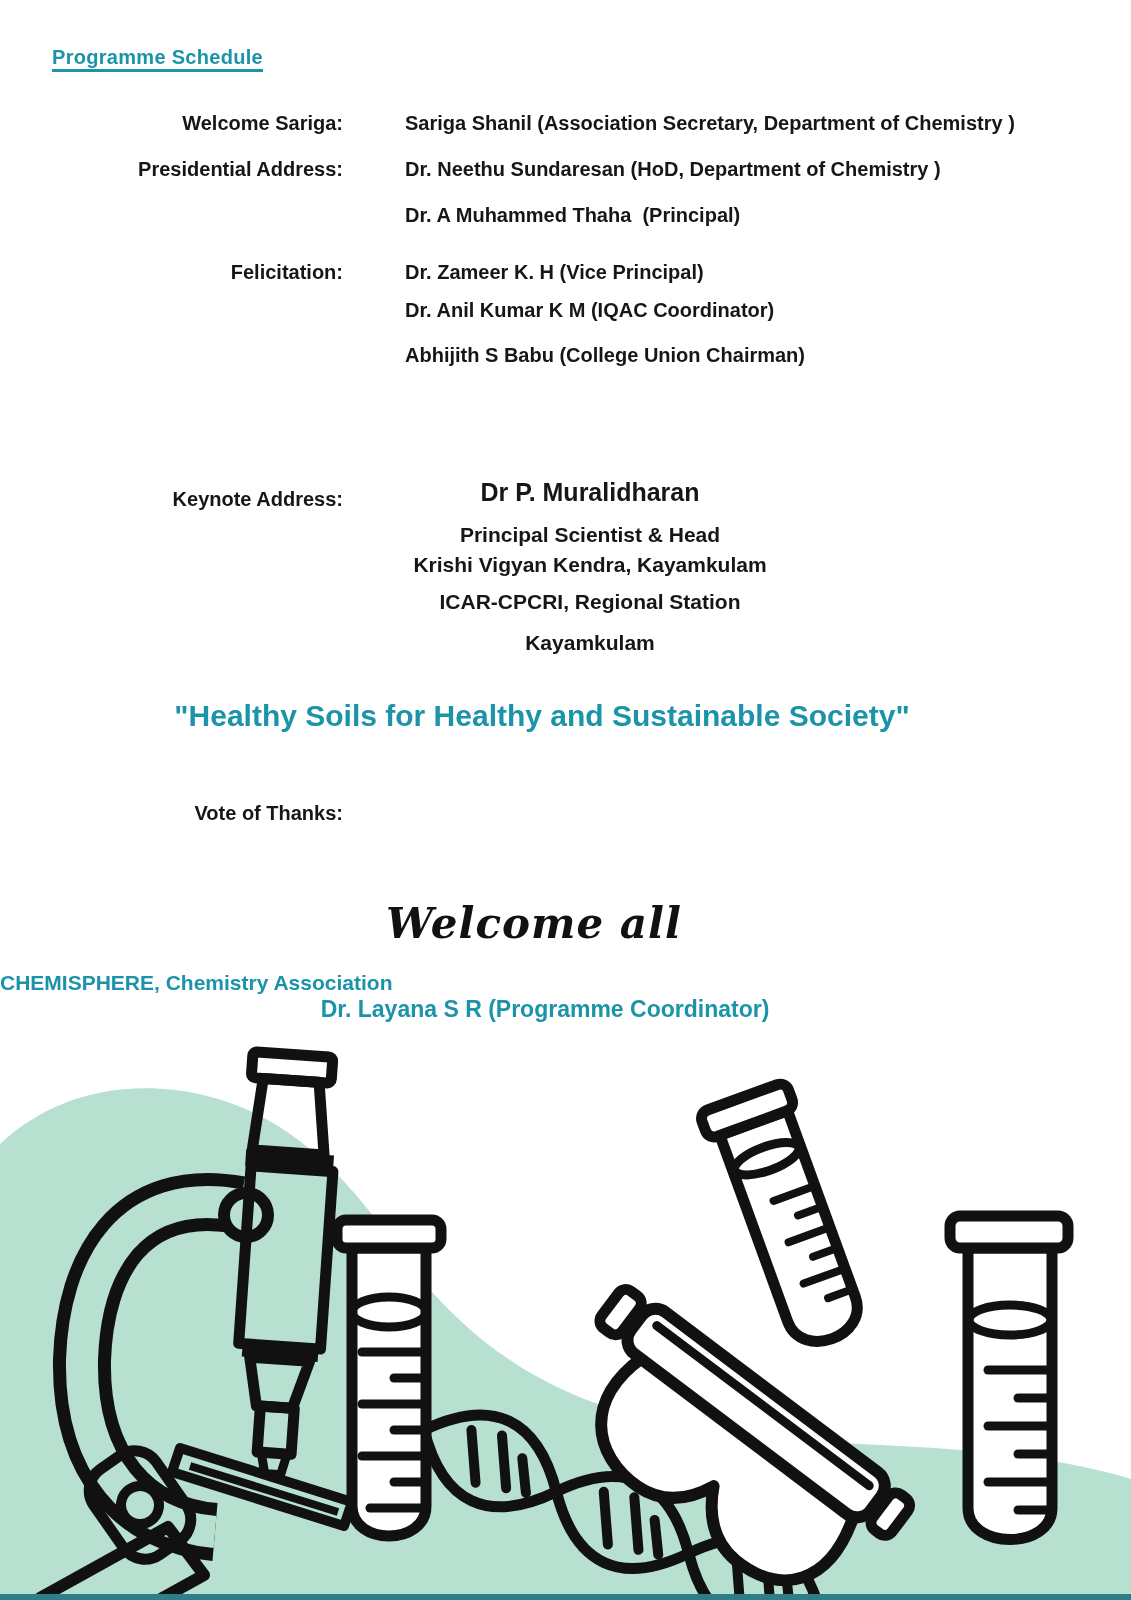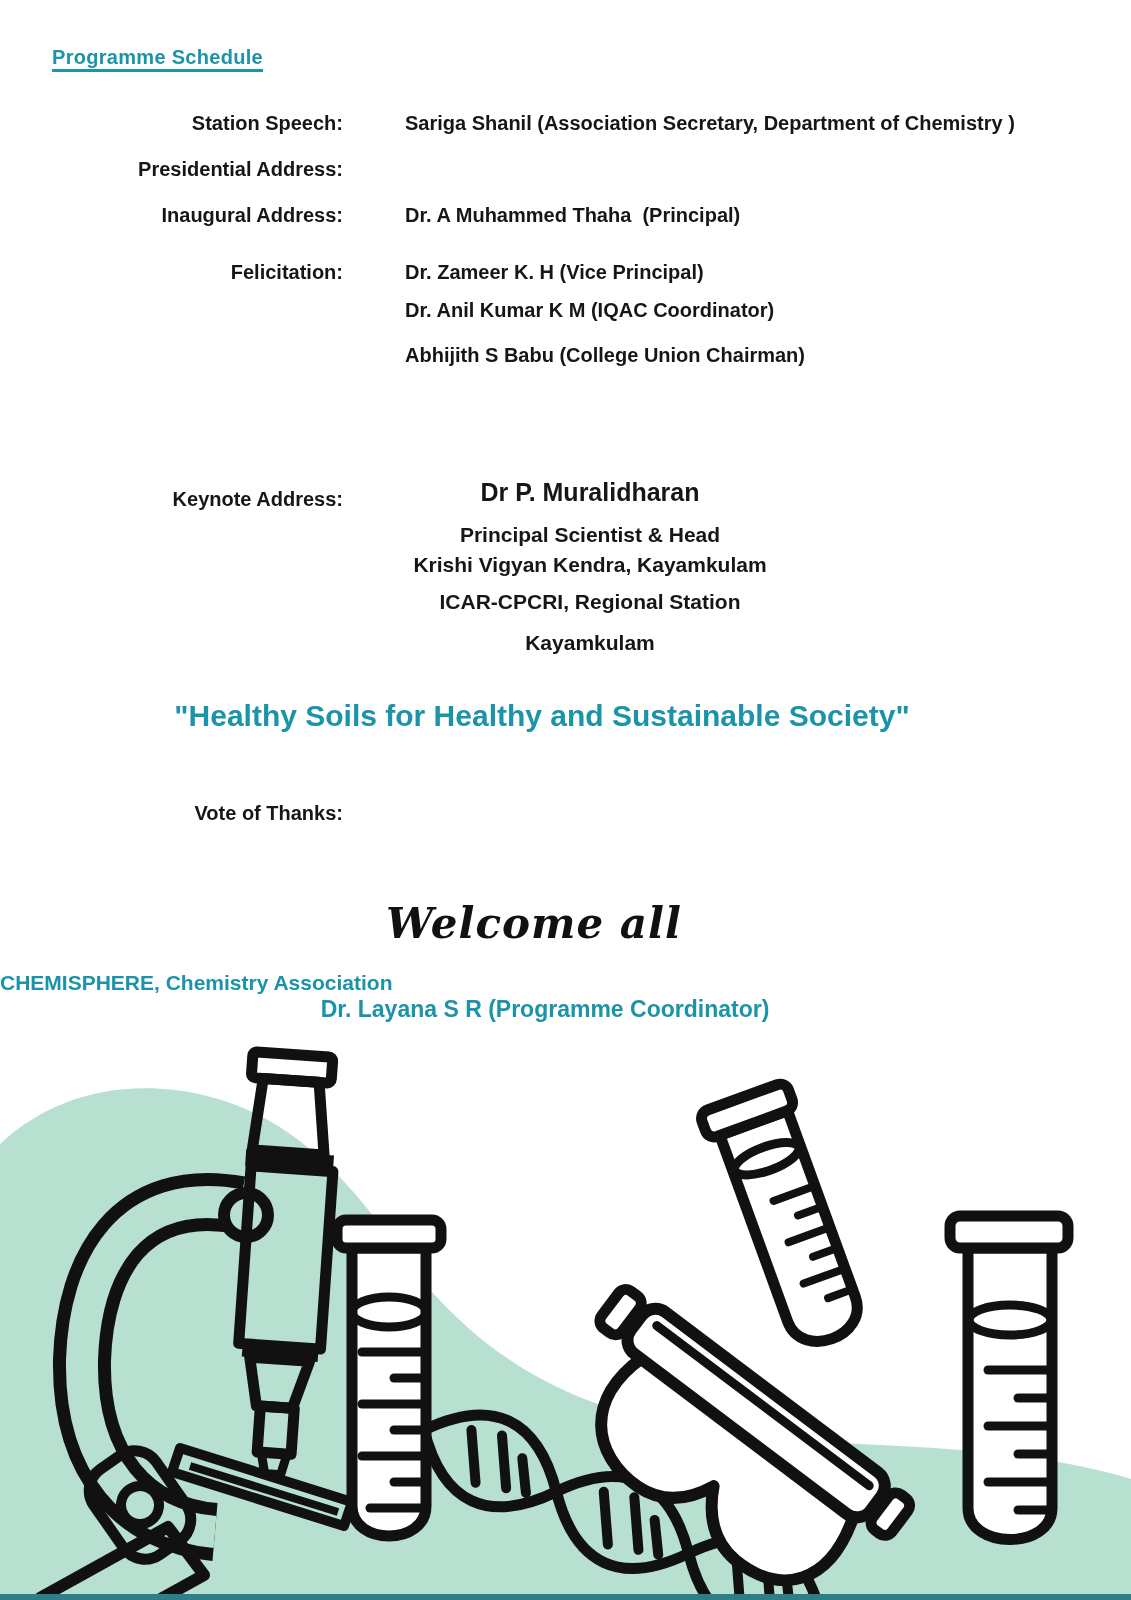--- a/index.html
+++ b/index.html
@@ -38,28 +38,28 @@
   .art{position:absolute;left:0;top:1040px;width:1131px;height:560px;}
 </style>
 </head>
 <body>
 
 <div class="page">
 
   <div class="title">Programme Schedule</div>
 
   <div class="row r1">
-    <span class="lbl">Station Speech:</span>
+    <span class="lbl">Welcome Sariga:</span>
     <span class="val">Sariga Shanil (Association Secretary, Department of Chemistry )</span>
   </div>
   <div class="row r2">
     <span class="lbl">Presidential Address:</span>
+    <span class="val">Dr. Neethu Sundaresan (HoD, Department of Chemistry )</span>
   </div>
   <div class="row r3">
-    <span class="lbl">Inaugural Address:</span>
     <span class="val">Dr. A Muhammed Thaha&nbsp; (Principal)</span>
   </div>
 
   <div class="row f1">
     <span class="lbl">Felicitation:</span>
     <span class="val">Dr. Zameer K. H (Vice Principal)</span>
   </div>
   <div class="row f2">
     <span class="val">Dr. Anil Kumar K M (IQAC Coordinator)</span>
   </div>

